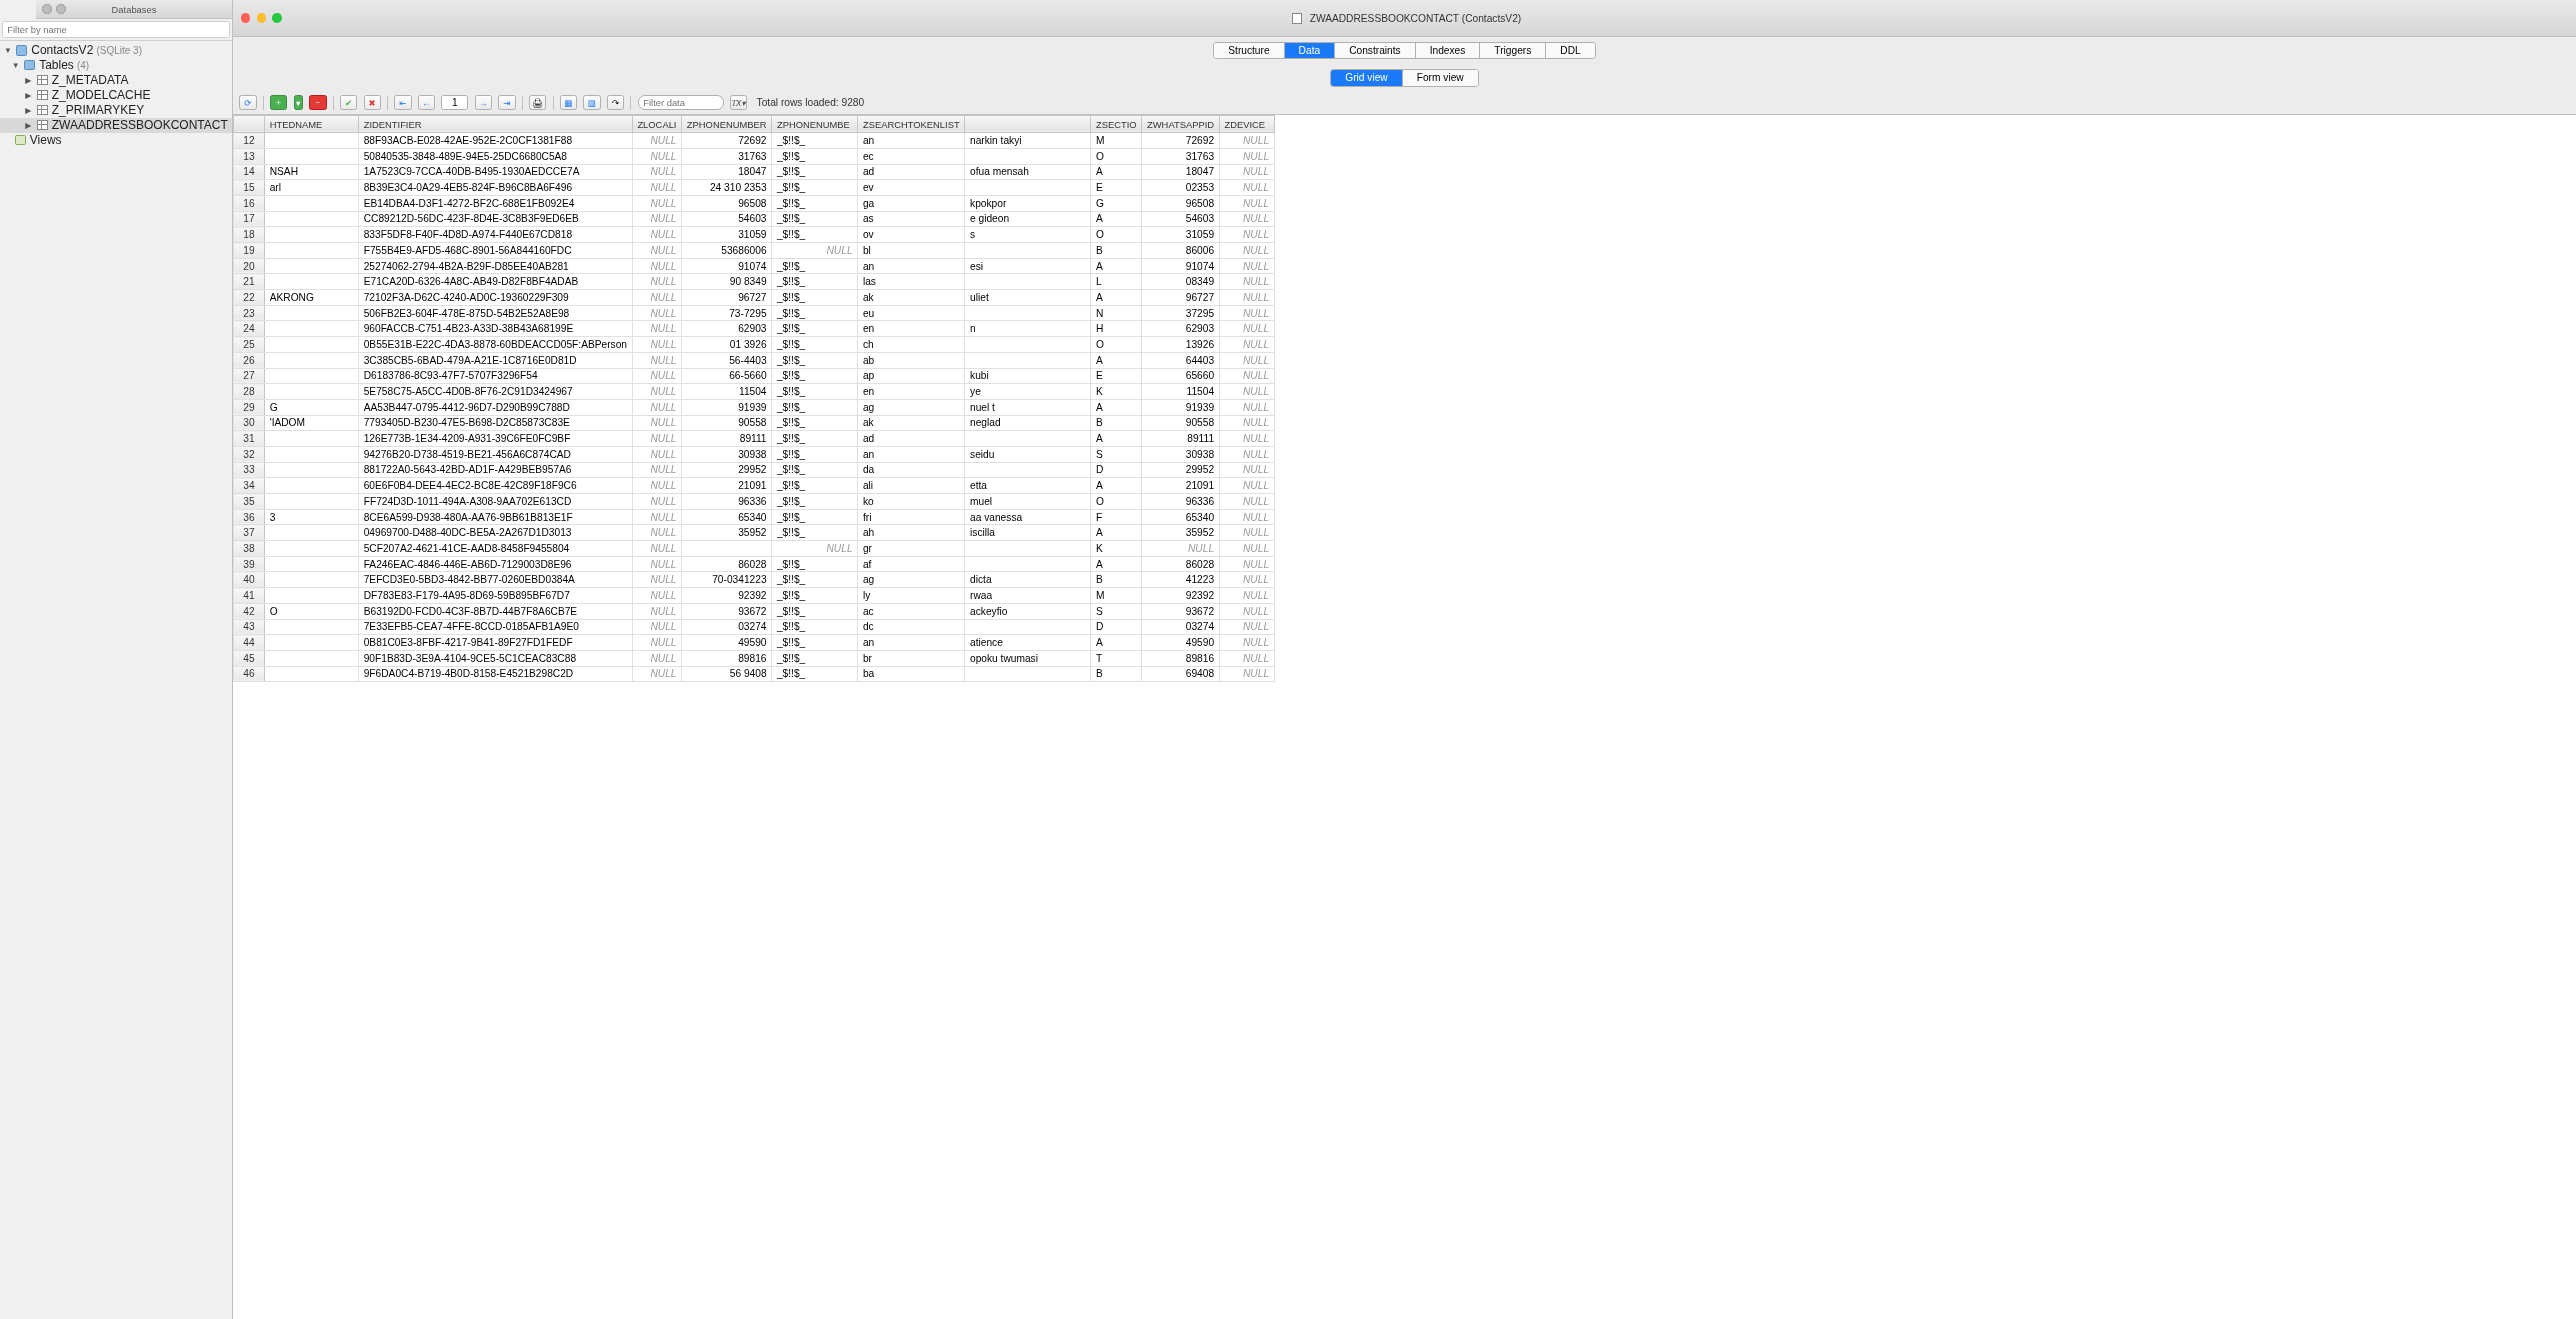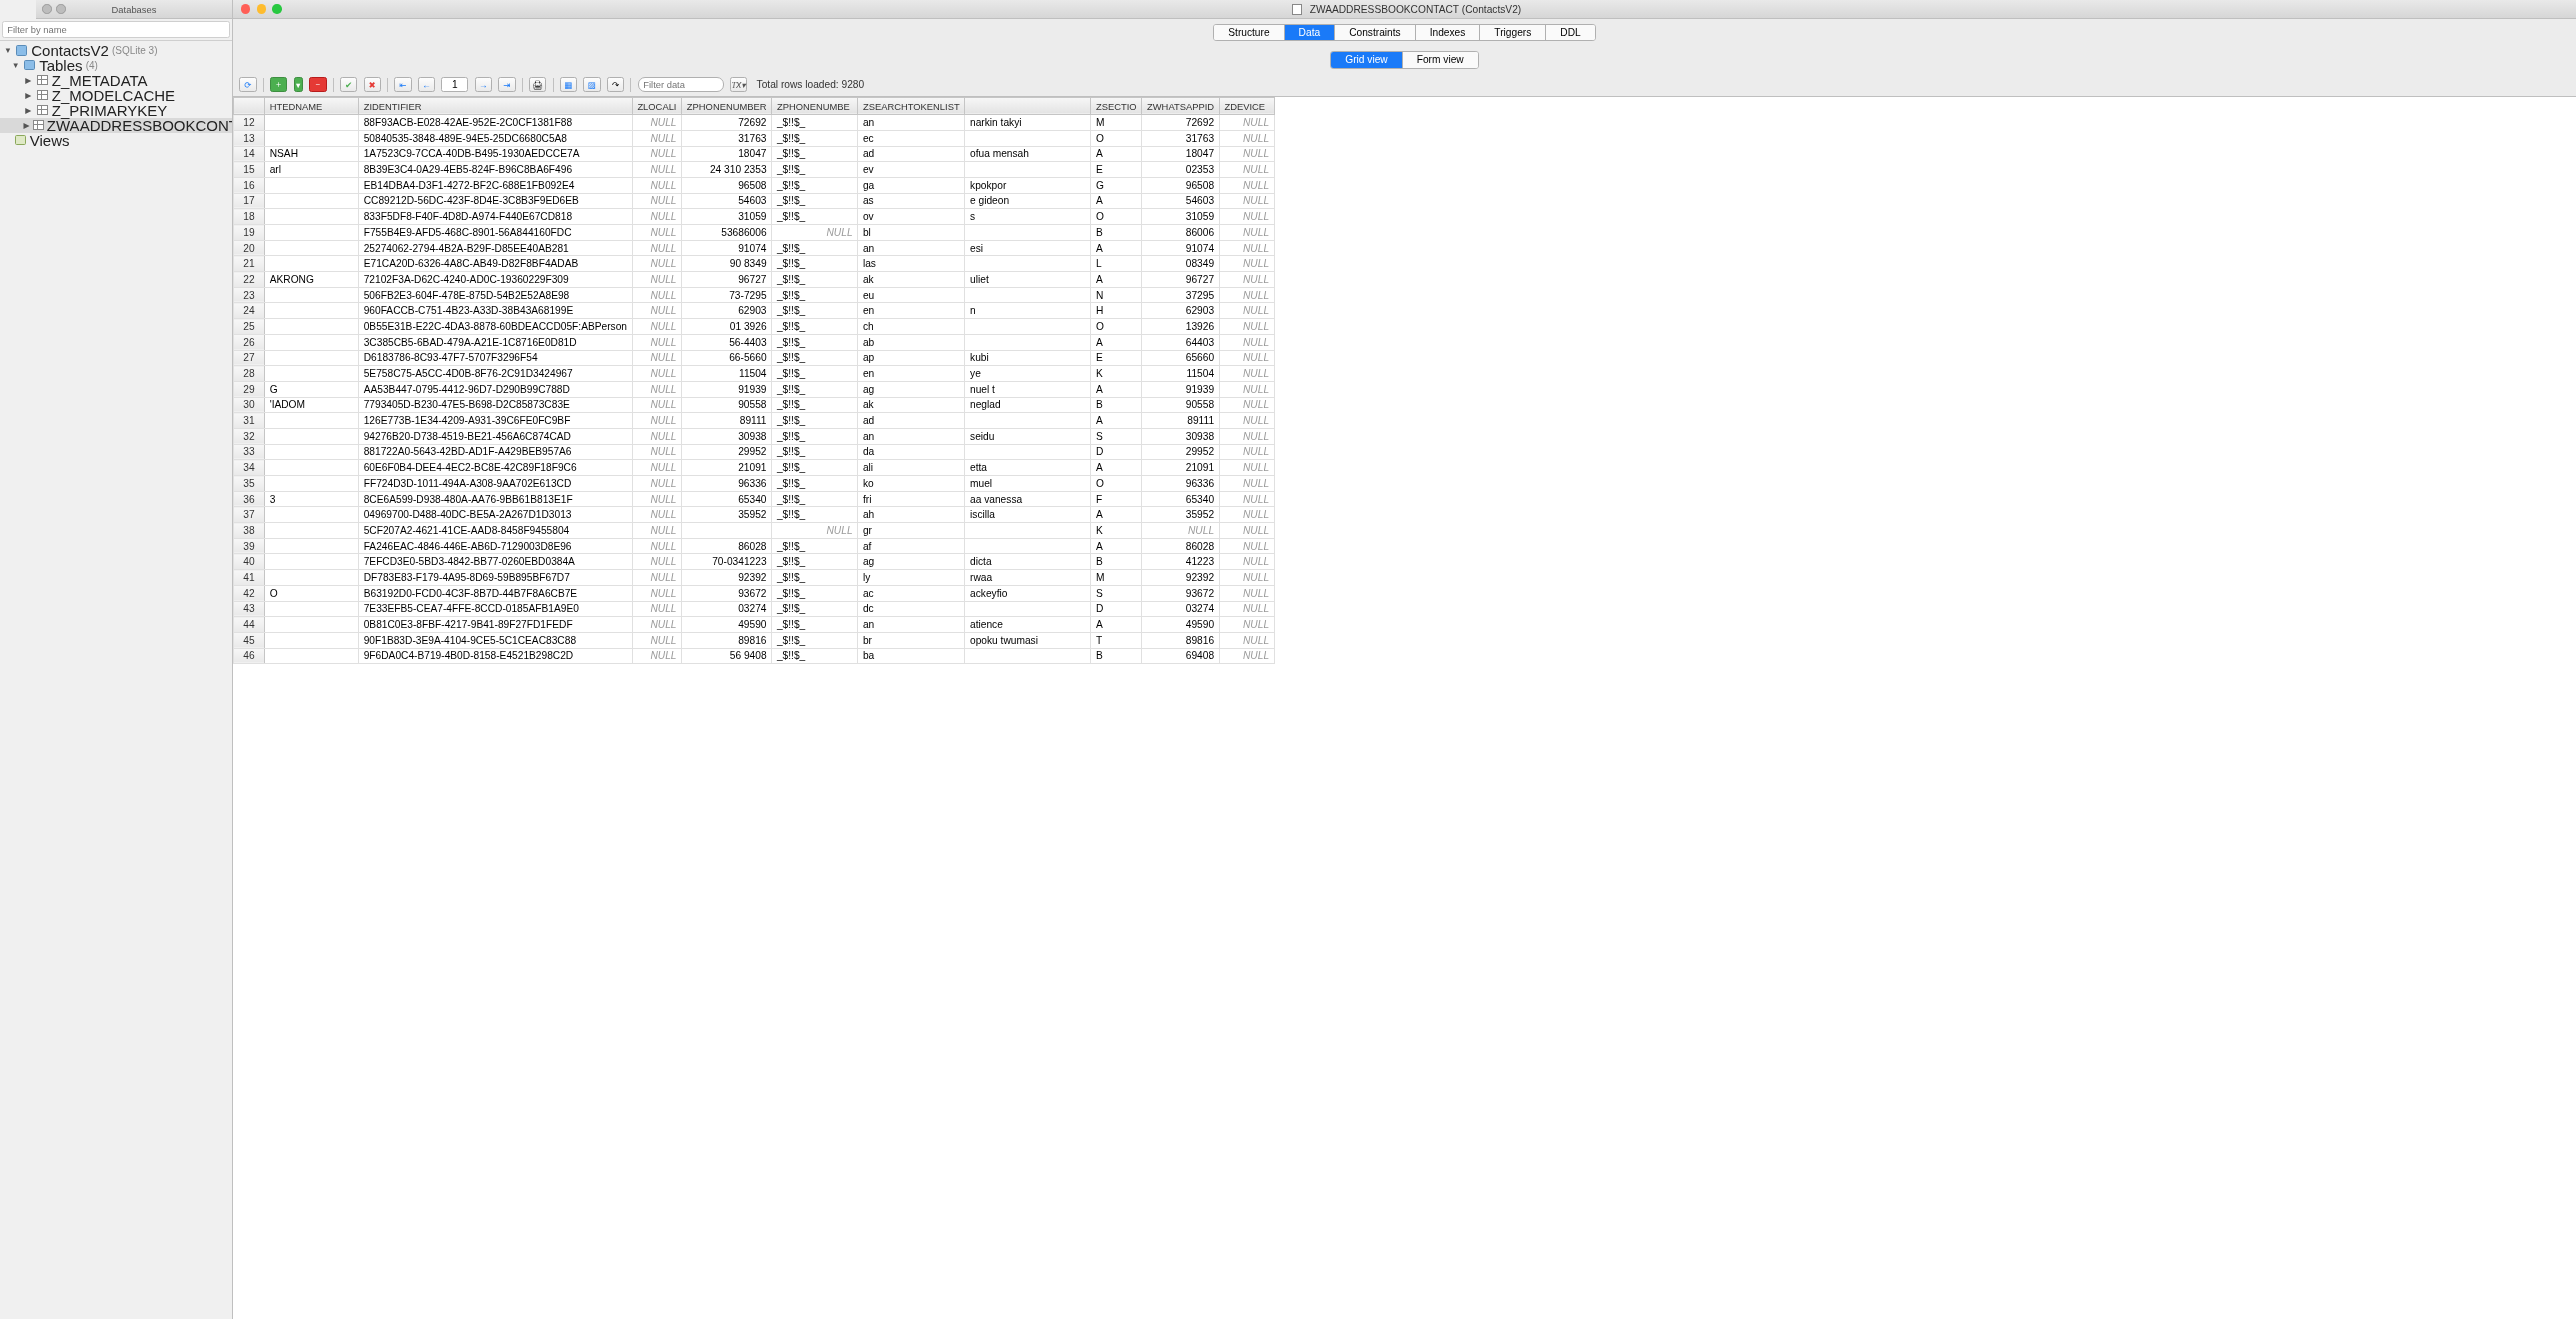--- a/index.html
+++ b/index.html
@@ -11,28 +11,28 @@
 .sidebar-title .win-dots { display: flex; gap: 4.7px; padding-left: 6.3px; }
 .win-dot { width: 9.4px; height: 9.4px; border-radius: 50%; background: #bdbdbd; border: 0.8px solid #9a9a9a; }
 .sidebar-title-label { position: absolute; left: 0; right: 0; text-align: center; font-size: 9.4px; color: #555; }
 .filter-box { border-bottom: 0.8px solid #cfcfcf; padding: 1.6px; }
 .filter-box input { width: 100%; border: 0.8px solid #cfcfcf; border-radius: 2.4px; padding: 2.4px 4.7px; font-size: 9.4px; background: #fff; }
 .tree { flex: 1; overflow: auto; padding-top: 1.6px; }
 .tree-row { display: flex; align-items: center; height: 15px; padding-left: 3.1px; white-space: nowrap; }
 .tree-row.selected { background: #d9d9d9; }
 .tree-arrow { width: 9.4px; text-align: center; color: #555; font-size: 7.9px; }
 .tree-icon { width: 12.6px; height: 12.6px; margin: 0 3.1px; display: inline-flex; align-items: center; justify-content: center; }
-.tree-label { font-size: 15px; color: #222; }
+.tree-label { font-size: 12px; color: #222; }
 .tree-meta { color: #888; margin-left: 3.1px; font-size: 10px; }
 .lvl1 { padding-left: 11px; }
 .lvl2 { padding-left: 23.6px; }
 
 
 .main { flex: 1; display: flex; flex-direction: column; overflow: hidden; }
-.main-title { height: 19px; background: linear-gradient(#e9e9e9,#d6d6d6); border-bottom: 0.8px solid #bfbfbf; display: flex; align-items: center; position: relative; }
+.main-title { height: 37px; background: linear-gradient(#e9e9e9,#d6d6d6); border-bottom: 0.8px solid #bfbfbf; display: flex; align-items: center; position: relative; }
 .traffic { display: flex; gap: 6.3px; padding-left: 7.9px; }
 .traffic .dot { width: 9.4px; height: 9.4px; border-radius: 50%; }
 .dot.red { background: #ff5f57; } .dot.yellow { background: #febc2e; } .dot.green { background: #28c840; }
 .main-title-label { position: absolute; left: 0; right: 0; text-align: center; font-size: 10.2px; color: #333; display: flex; justify-content: center; align-items: center; gap: 3.1px; }
 
 .tab-bar, .subtab-bar { display: flex; justify-content: center; padding: 4.7px 0; }
 .segmented { display: flex; border: 0.8px solid #b0b0b0; border-radius: 3.1px; overflow: hidden; background: #fff; }
 .segmented .seg { padding: 2.4px 14px; font-size: 10.2px; border-right: 0.8px solid #b0b0b0; background: #fafafa; cursor: default; }
 .segmented .seg:last-child { border-right: none; }
 .segmented .seg.active { background: #1a7af8; color: #fff; }

